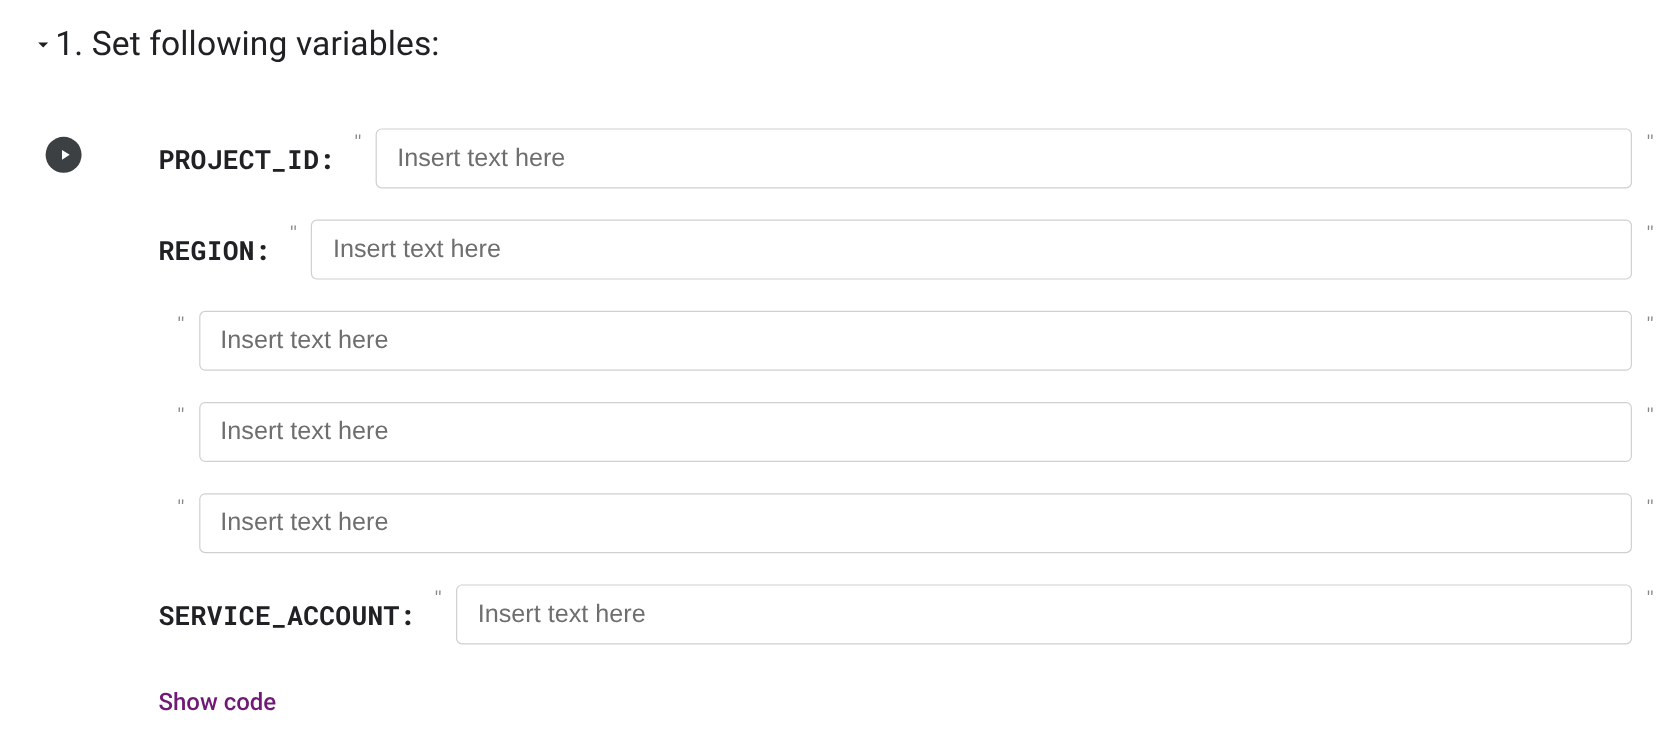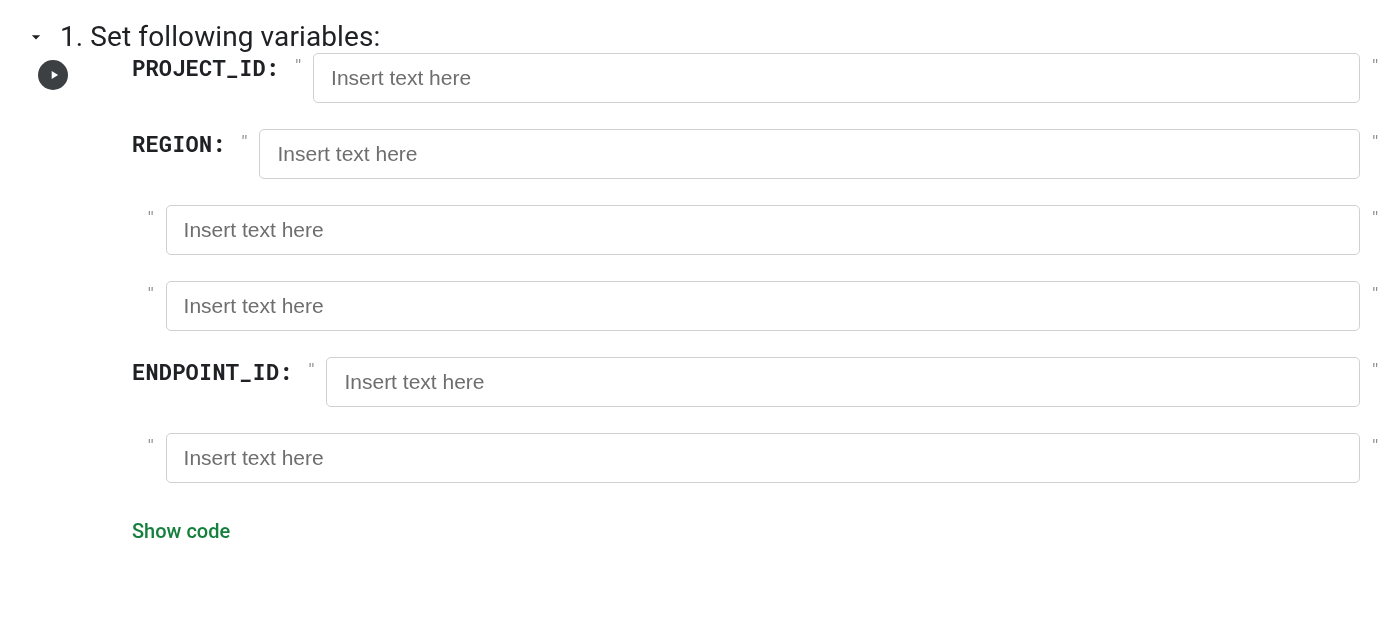--- a/index.html
+++ b/index.html
@@ -11,21 +11,22 @@
       font-family: -apple-system, BlinkMacSystemFont, "Segoe UI", Roboto, Arial, sans-serif;
       background: #fff;
       width: 1400px;
       height: 626px;
       padding: 20px;
       color: #202124;
     }
     .section-header {
       display: flex;
       align-items: center;
-      gap: 14px;
+      gap: 0;
+      margin-bottom: 54px;
       padding-left: 6px;
     }
     .chevron-down-icon svg {
       width: 20px;
       height: 20px;
       display: block;
     }
     .section-title {
       font-size: 28px;
       font-weight: 400;
@@ -62,20 +63,21 @@
       height: 14px;
       display: block;
       fill: #fff;
       margin-left: 2px;
     }
     .form-area {
       flex: 1 1 auto;
     }
     .field-row {
       display: flex;
+      align-items: center;
       margin-bottom: 26px;
     }
     .field-label {
       font-family: "Roboto Mono", ui-monospace, Menlo, Consolas, monospace;
       font-size: 22px;
       font-weight: 700;
       color: #202124;
       letter-spacing: 0.2px;
       white-space: nowrap;
     }
@@ -105,21 +107,21 @@
       font-size: 21px;
       color: #4d7c0f;
       background: #fff;
       outline: none;
     }
     .text-input::placeholder {
       color: #6e6e6e;
     }
     .show-code {
       font-size: 20px;
-      color: #15803d;
+      color: #701a75;
       font-weight: 500;
       cursor: pointer;
       display: inline-block;
       margin-top: 10px;
     }
   </style>
 </head>
 <body>
 
 <div class="section-header">
@@ -161,27 +163,27 @@
       <span class="quote quote-right">"</span>
     </div>
 
     <div class="field-row">
       <span class="quote quote-left">"</span>
       <input type="text" class="text-input" placeholder="Insert text here" style="">
       <span class="quote quote-right">"</span>
     </div>
 
     <div class="field-row">
-      <span class="field-label">ENDPOINT_ID:</span>
       <span class="quote quote-left">"</span>
       <input type="text" class="text-input" placeholder="Insert text here" style="">
       <span class="quote quote-right">"</span>
     </div>
 
     <div class="field-row">
+      <span class="field-label">SERVICE_ACCOUNT:</span>
       <span class="quote quote-left">"</span>
       <input type="text" class="text-input" placeholder="Insert text here" style="">
       <span class="quote quote-right">"</span>
     </div>
 
     <span class="show-code">Show code</span>
   </div>
 </div>
 
 </body></html>

